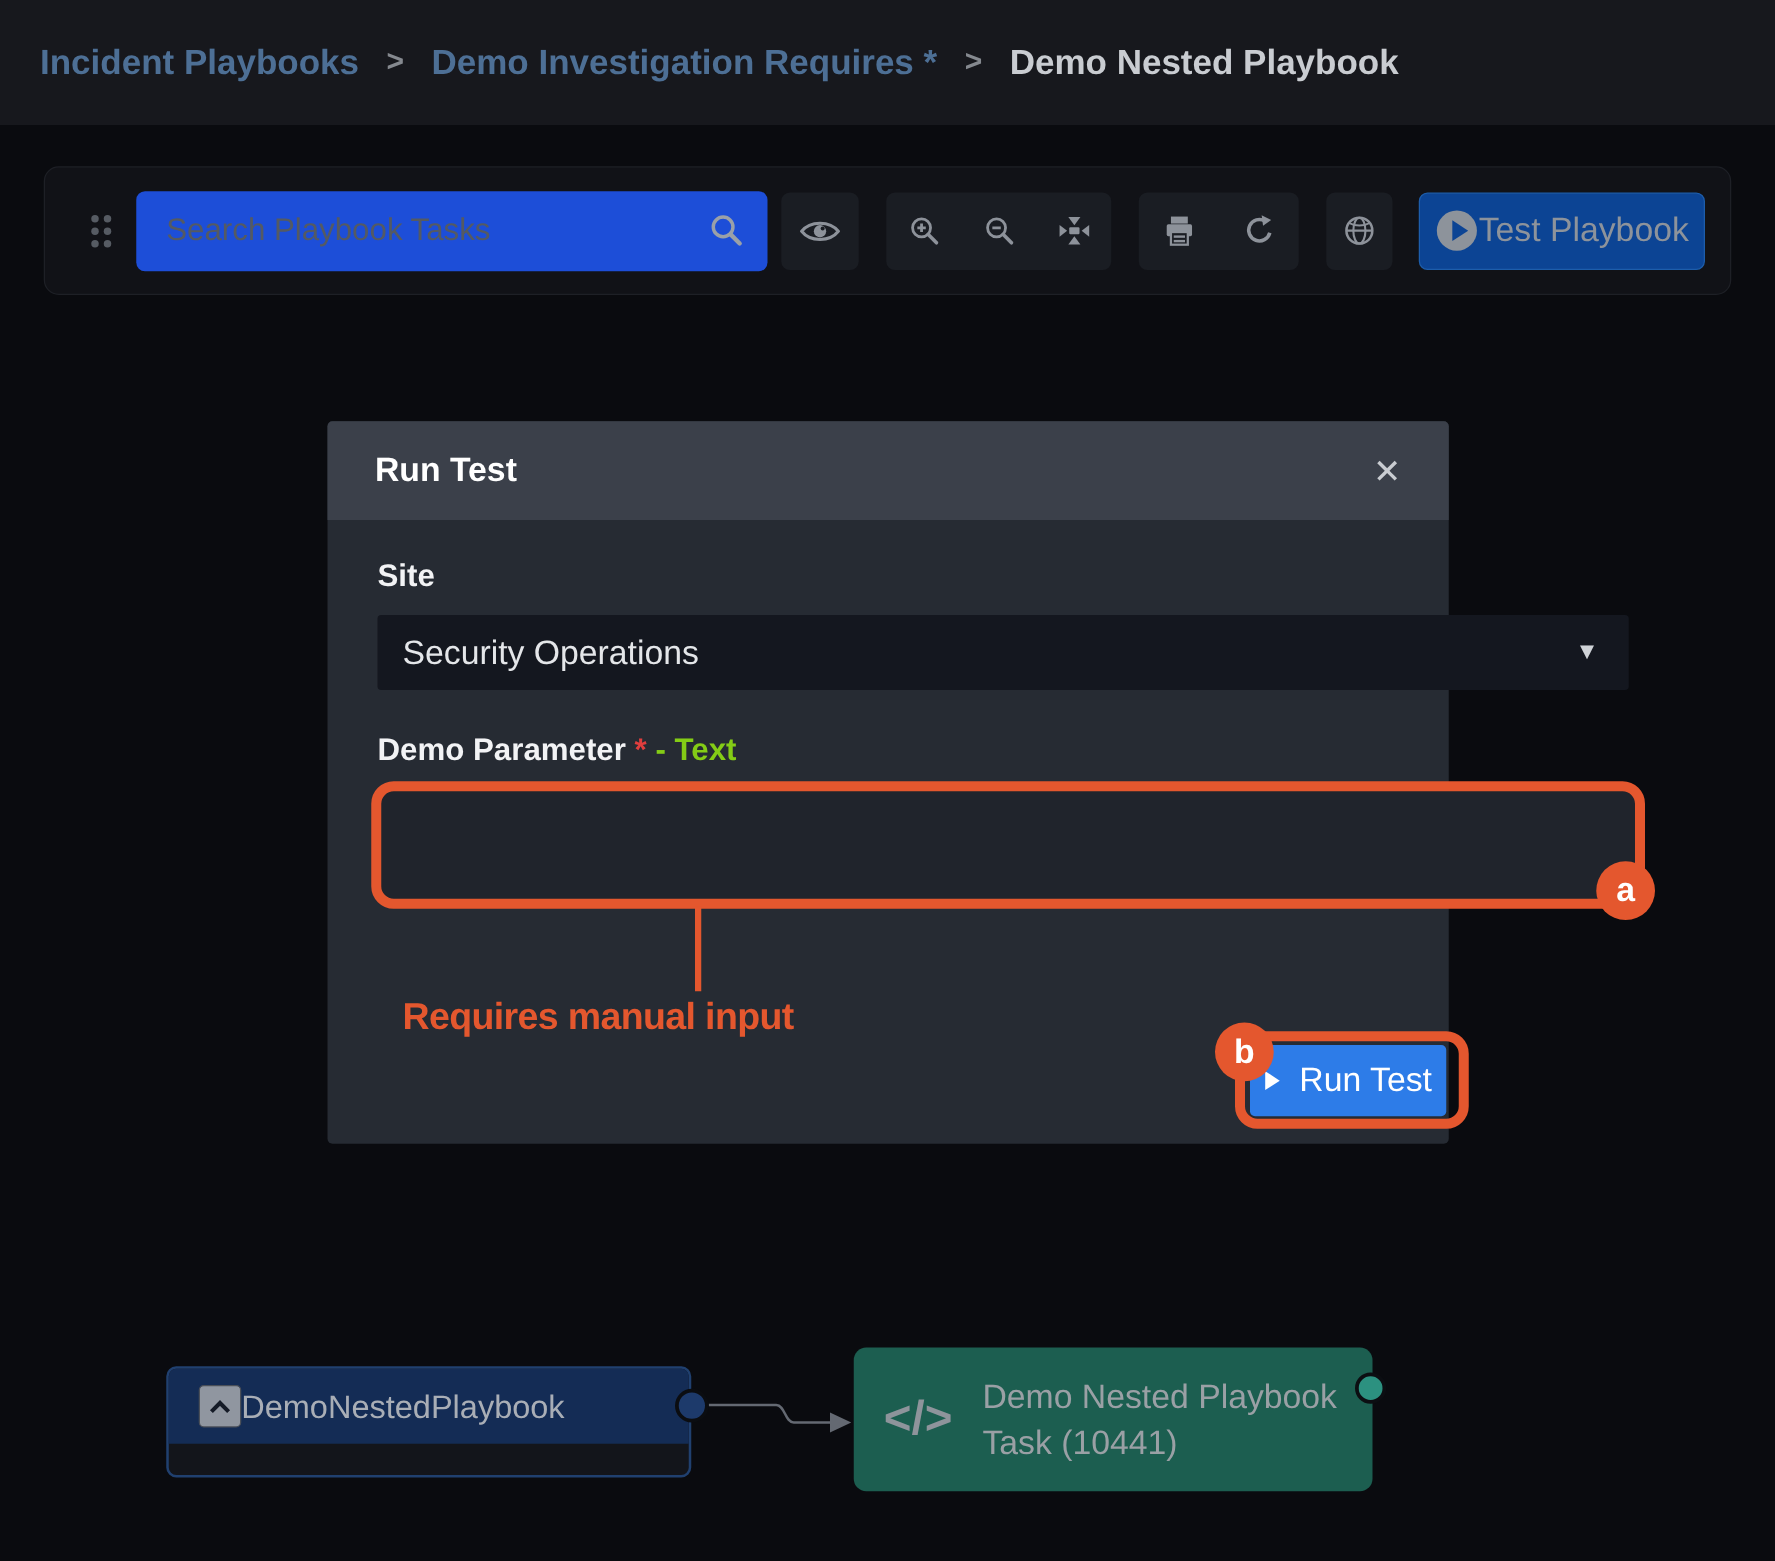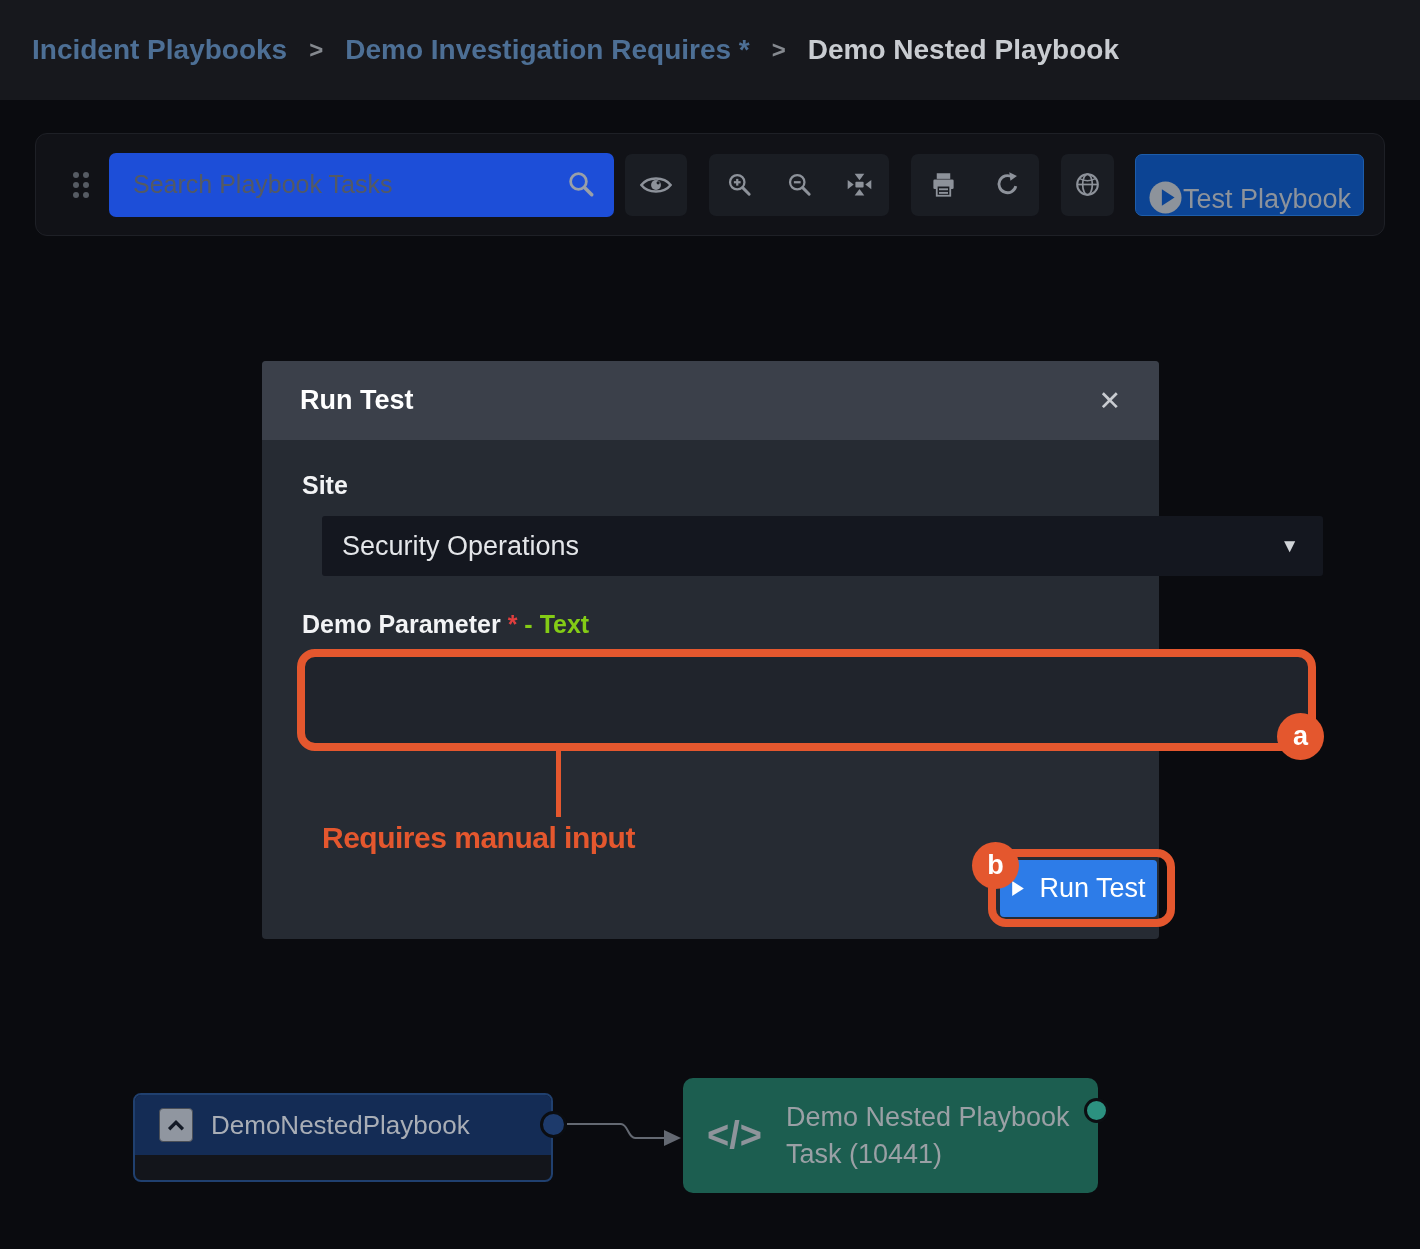--- a/index.html
+++ b/index.html
@@ -45,40 +45,40 @@
     display:flex; align-items:center; justify-content:space-around;
   }
   .tb-group .grp-btn { background:transparent; border:none; cursor:pointer; width:58px; height:62px;
     display:flex; align-items:center; justify-content:center; }
   .g-zoom { width:180px; }
   .g-print { width:128px; }
   .globe-btn { width:53px; margin-left:22px; }
   .test-playbook-btn {
     margin-left:auto; width:229px; height:62px; background:var(--test-blue);
     border:1px solid #1d5dab; border-radius:7px; cursor:pointer;
-    display:flex; align-items:flex-end; justify-content:center; 
+    display:flex; align-items:center; justify-content:center; 
     color:#8d939b; font-size:27px; font-family:inherit;
   }
   
   .modal {
-    position:absolute; left:262px; top:361px; width:897px; height:578px;
+    position:absolute; left:262px; top:337px; width:897px; height:578px;
     background:var(--modal-bg); border-radius:4px;
   }
   .modal-header {
     height:79px; background:#3b404a; border-radius:4px 4px 0 0;
     display:flex; align-items:center; padding:0 38px;
   }
   .modal-title { color:#ffffff; font-size:27px; font-weight:bold; flex:1; }
   .modal-close { background:transparent; border:none; color:#c9ccd1; font-size:27px; cursor:pointer; font-family:inherit; }
   .field-label { position:absolute; left:40px; color:#f2f3f5; font-size:25px; font-weight:bold; }
   .site-label { top:110px; }
   .site-select {
     position:absolute; left:40px; top:155px; width:1001px; height:60px;
     background:#14171f; border-radius:3px; cursor:pointer;
-    display:flex; align-items:center; padding:0 24px 0 20px;margin-left:20px;
+    display:flex; align-items:center; padding:0 24px 0 20px;
   }
   .site-value { flex:1; color:#e4e6e9; font-size:27px; }
   .caret { color:#d0d3d7; font-size:19px; }
   .param-label { top:249px; }
   .req-mark { color:#e03e3e; }
   .type-suffix { color:#84cc16; }
   
   .param-annotation {
     position:absolute; left:35px; top:288px; width:1019px; height:102px;
     border:8px solid var(--orange); border-radius:18px; background:#20242c;
@@ -115,21 +115,21 @@
     display:flex; align-items:center; justify-content:center; gap:12px;
     color:#fff; font-size:27px; font-family:inherit;
   }
   
   .src-node {
     position:absolute; left:133px; top:1093px; width:420px; height:89px;
     background:#13151b; border:2px solid #20406f; border-radius:8px; cursor:grab;
   }
   .src-node .node-bar {
     height:60px; background:var(--node-navy); border-radius:6px 6px 0 0;
-    display:flex; align-items:center; padding-left:24px; gap:18px;
+    display:flex; align-items:center; padding-left:24px; 
   }
   .src-icon-box {
     width:34px; height:34px; background:#9096a0; border-radius:4px; border:1px solid #4a4f58;
     display:flex; align-items:center; justify-content:center;
   }
   .src-label { color:#a9aeb6; font-size:26px; }
   .port { position:absolute; border-radius:50%; }
   .src-port { left:540px; top:1111px; width:27px; height:27px; background:#1d3a6b; border:3px solid #0b0d11; cursor:crosshair; }
   .tgt-port { left:1084px; top:1098px; width:25px; height:25px; background:#2c9180; border:3px solid #0c0e12; cursor:crosshair; }
   .edge-svg { position:absolute; left:553px; top:1100px; }

